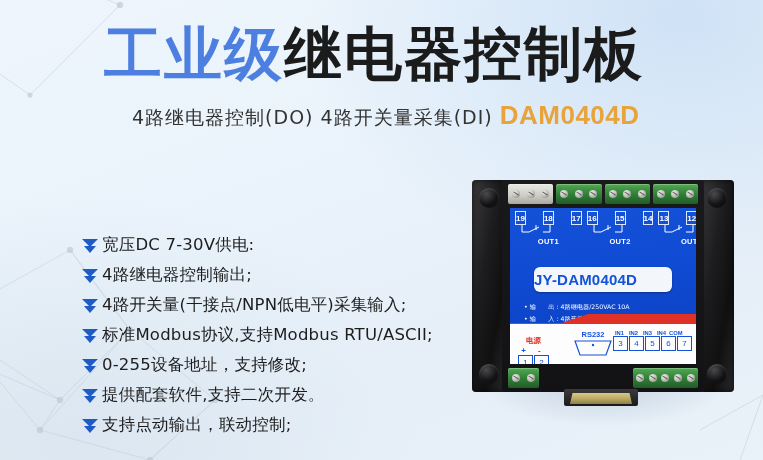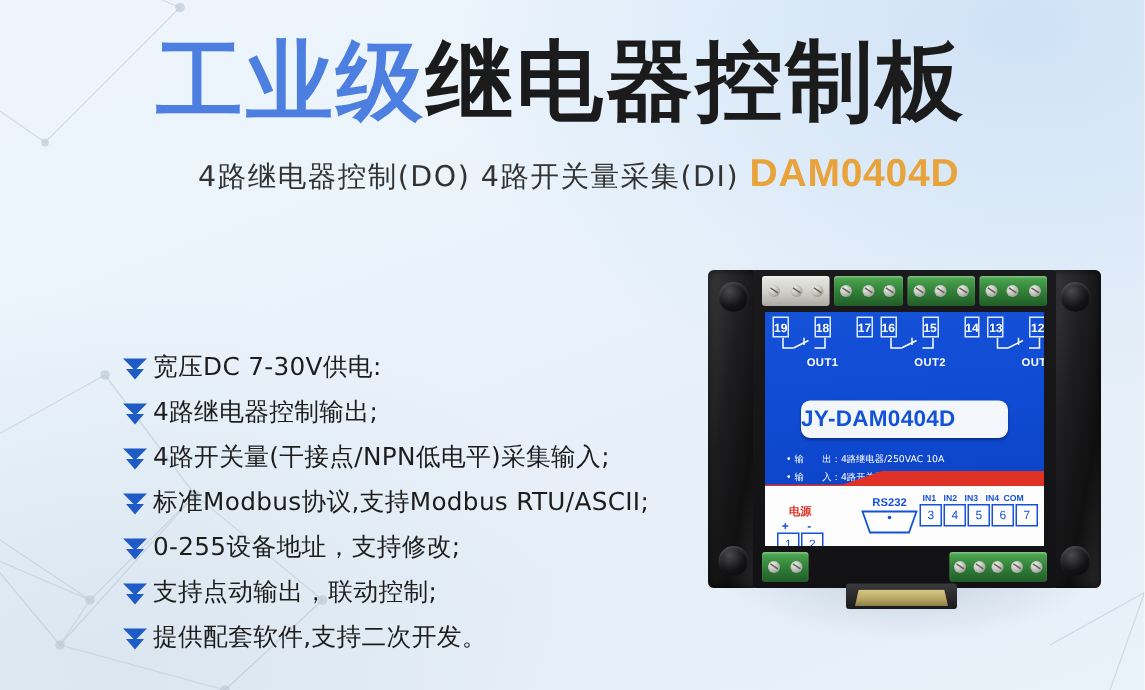--- a/index.html
+++ b/index.html
@@ -250,31 +250,31 @@
       <span class="ftxt">0-255设备地址，支持修改;</span>
     </div>
 
     <div class="feat">
       <svg class="chev" viewBox="0 0 24 24">
           <g fill="#1f5bc4">
             <polygon points="4,6 20,6 12,14"></polygon>
             <polygon points="6,13 18,13 12,20"></polygon>
           </g>
         </svg>
+      <span class="ftxt">提供配套软件,支持二次开发。</span>
+    </div>
+
+    <div class="feat">
+      <svg class="chev" viewBox="0 0 24 24">
+          <g fill="#1f5bc4">
+            <polygon points="4,6 20,6 12,14"></polygon>
+            <polygon points="6,13 18,13 12,20"></polygon>
+          </g>
+        </svg>
       <span class="ftxt">支持点动输出，联动控制;</span>
-    </div>
-
-    <div class="feat">
-      <svg class="chev" viewBox="0 0 24 24">
-          <g fill="#1f5bc4">
-            <polygon points="4,6 20,6 12,14"></polygon>
-            <polygon points="6,13 18,13 12,20"></polygon>
-          </g>
-        </svg>
-      <span class="ftxt">提供配套软件,支持二次开发。</span>
     </div>
 
   </div>
 
   <div class="device-wrap">
     <div class="shadow-ground"></div>
 
     <div class="body-case">
 
       <div class="ear left">

